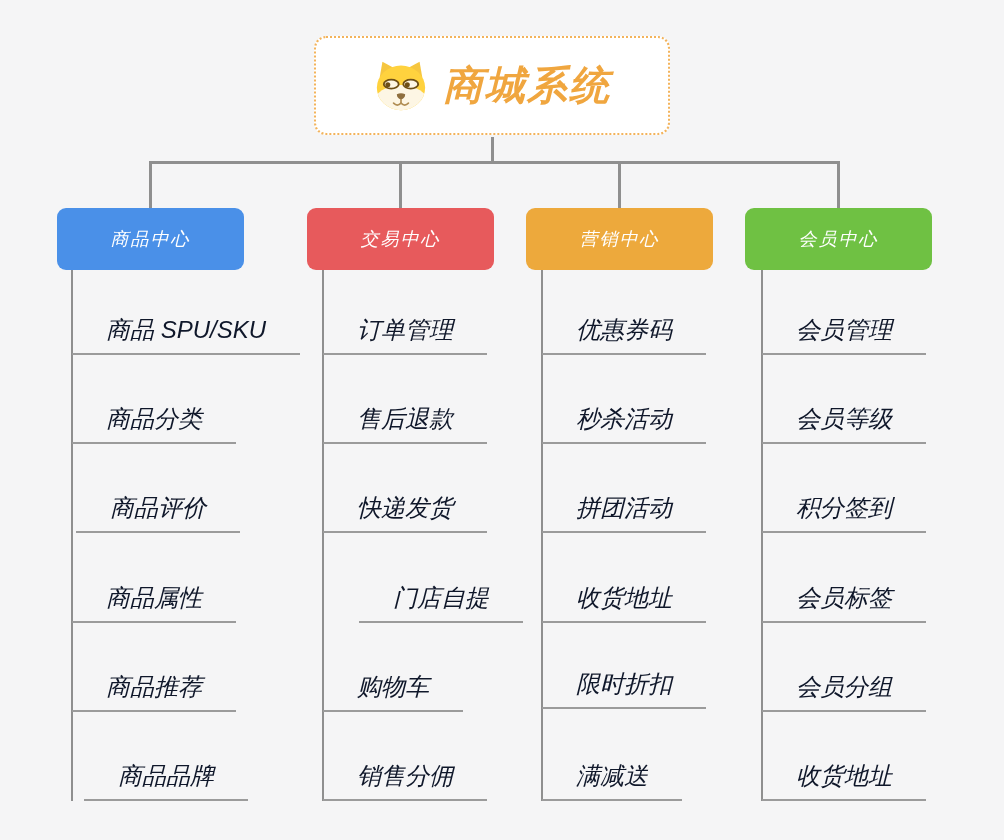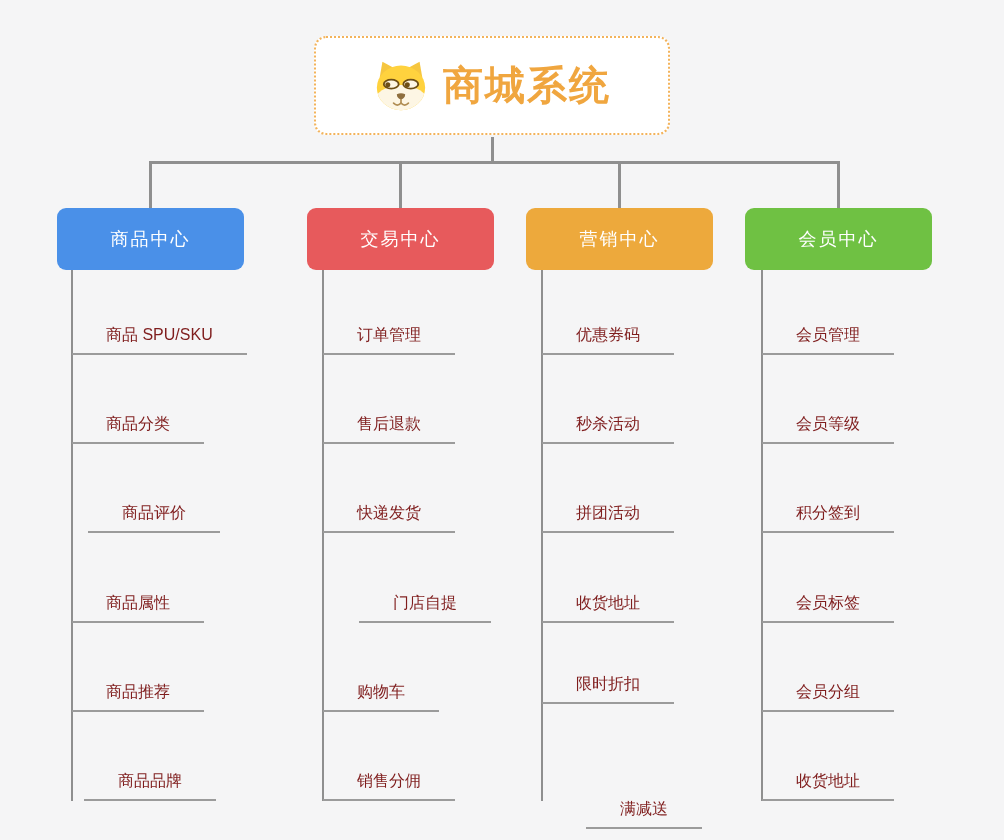--- a/index.html
+++ b/index.html
@@ -8,20 +8,21 @@
     width: 1004px;
     height: 840px;
     background: #f5f5f6;
     font-family: "Liberation Sans", sans-serif;
     overflow: hidden;
   }
   .canvas {
     position: relative;
     width: 1004px;
     height: 794px;
+    font-style: italic;
   }
   .line {
     position: absolute;
     background: #8f8f8f;
   }
   .root-card {
     position: absolute;
     left: 314px;
     top: 36px;
     width: 356px;
@@ -59,22 +60,22 @@
   }
   .child-topic {
     position: absolute;
     display: flex;
     align-items: flex-end;
     height: 46px;
   }
   .child-topic > span {
     display: inline-block;
     white-space: nowrap;
-    font-size: 16px;
-    color: #7f1d1d;
+    font-size: 24px;
+    color: #0f172a;
     padding: 0 34px 7px 34px;
     border-bottom: 2px solid #9b9b9b;
   }
 </style>
 </head>
 <body>
 
 <div class="canvas">
 
   <div class="root-card">
@@ -106,21 +107,21 @@
       <div class="line" style="left: 71px; top: 270px; width: 2px; height: 531px;"></div>
       <div class="branch-node" style="left: 57px; background: rgb(74, 144, 232);">
         <span>商品中心</span>
       </div>
       <div class="child-topic" style="left: 72px; top: 309px;">
         <span>商品 SPU/SKU</span>
       </div>
       <div class="child-topic" style="left: 72px; top: 398.2px; justify-content: flex-end;">
         <span>商品分类</span>
       </div>
-      <div class="child-topic" style="left: 88px; top: 487.4px;">
+      <div class="child-topic" style="left: 76px; top: 487.4px;">
         <span>商品评价</span>
       </div>
       <div class="child-topic" style="left: 72px; top: 576.6px;">
         <span>商品属性</span>
       </div>
       <div class="child-topic" style="left: 72px; top: 665.8px;">
         <span>商品推荐</span>
       </div>
       <div class="child-topic" style="left: 72px; top: 755px; padding-left: 12px;">
         <span>商品品牌</span>
@@ -161,21 +162,21 @@
       </div>
       <div class="child-topic" style="left: 542px; top: 487.4px;">
         <span>拼团活动</span>
       </div>
       <div class="child-topic" style="left: 542px; top: 576.6px;">
         <span>收货地址</span>
       </div>
       <div class="child-topic" style="left: 542px; top: 665.8px; align-items: center;">
         <span>限时折扣</span>
       </div>
-      <div class="child-topic" style="left: 542px; top: 783px; padding-left: 44px;">
+      <div class="child-topic" style="left: 542px; top: 755px;">
         <span>满减送</span>
       </div>
       <div class="line" style="left: 837px; top: 161px; width: 3px; height: 47px;"></div>
       <div class="line" style="left: 761px; top: 270px; width: 2px; height: 531px;"></div>
       <div class="branch-node" style="left: 745px; background: rgb(111, 193, 67);">
         <span>会员中心</span>
       </div>
       <div class="child-topic" style="left: 762px; top: 309px;">
         <span>会员管理</span>
       </div>

